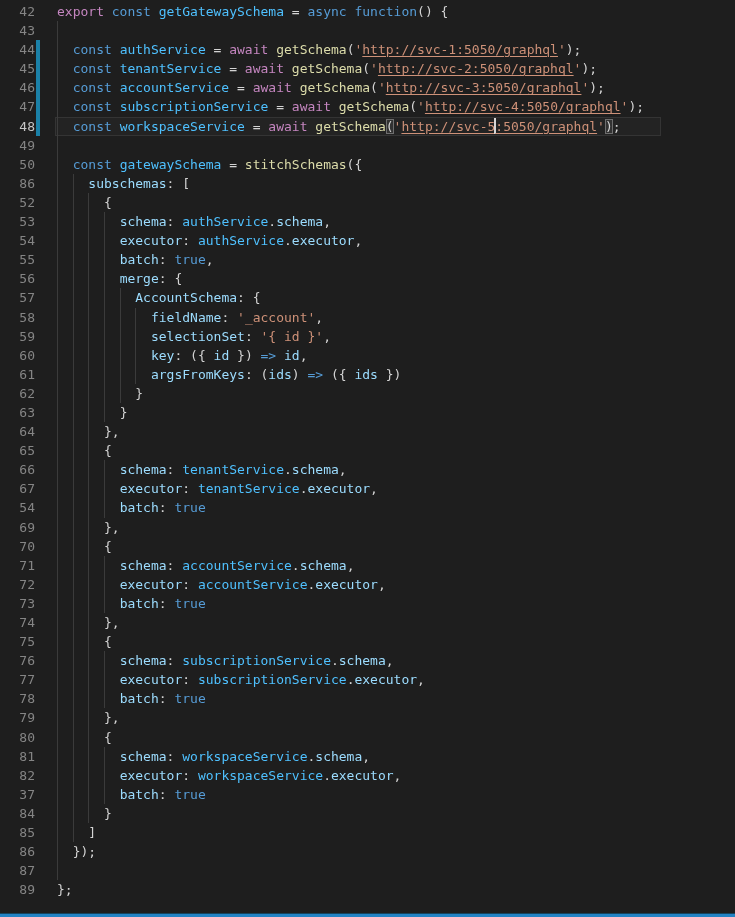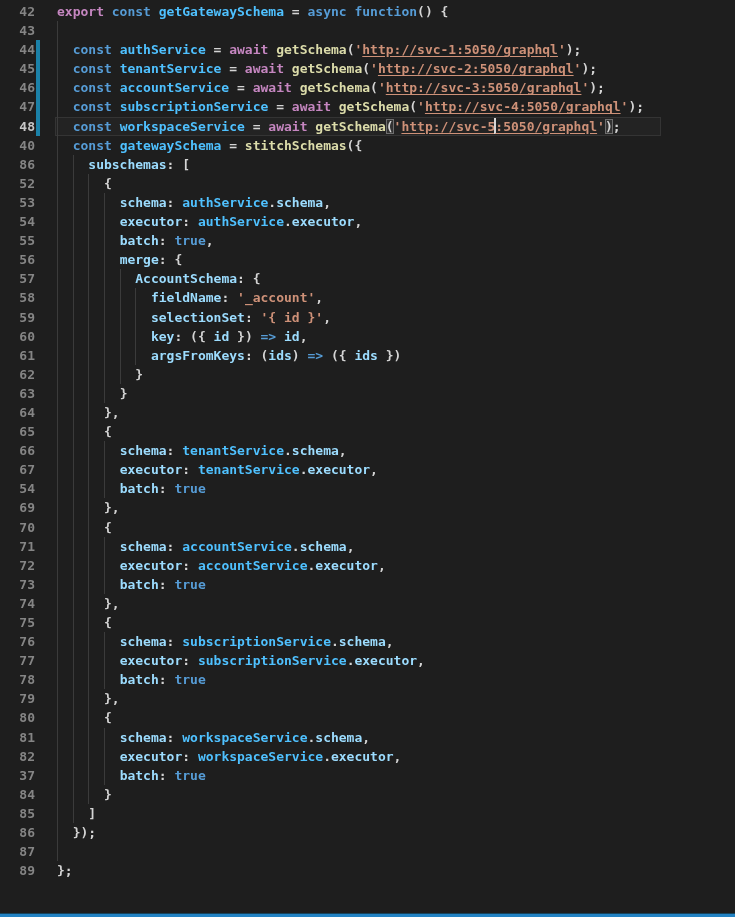--- a/index.html
+++ b/index.html
@@ -10,21 +10,20 @@
   }
   .editor {
     position: relative;
     width: 661px; height: 917px;
     font-family: "DejaVu Sans Mono", "Liberation Mono", monospace;
     font-size: 13px;
     line-height: 19.1px;
     padding-top: 2px;
     box-sizing: border-box;
     cursor: text;
-    font-weight: bold;
   }
   .line {
     position: relative;
     height: 19.1px;
     white-space: pre;
   }
   .num {
     position: absolute; left: 0; top: 0;
     width: 35px;
     text-align: right;
@@ -89,21 +88,22 @@
 
 <div class="editor">
   <div id="lines-host">
       <div class="line"><span class="num">42</span><span class="content" style="padding-left: 0px;"><span class="t-c">export</span><span class="t-p"> </span><span class="t-k">const</span><span class="t-p"> </span><span class="t-v">getGatewaySchema</span><span class="t-p"> = </span><span class="t-k">async</span><span class="t-p"> </span><span class="t-k">function</span><span class="t-p">() {</span></span></div>
       <div class="line"><span class="num">43</span><div class="guide" style="left: 57px;"></div><span class="content" style="padding-left: 0px;"></span></div>
       <div class="line"><span class="num">44</span><div class="git-bar"></div><div class="guide" style="left: 57px;"></div><span class="content" style="padding-left: 15.66px;"><span class="t-k">const</span><span class="t-p"> </span><span class="t-v">authService</span><span class="t-p"> = </span><span class="t-c">await</span><span class="t-p"> </span><span class="t-f">getSchema</span><span class="t-p">(</span><span class="t-s">'</span><span class="t-u">http://svc-1:5050/graphql</span><span class="t-s">'</span><span class="t-p">);</span></span></div>
       <div class="line"><span class="num">45</span><div class="git-bar"></div><div class="guide" style="left: 57px;"></div><span class="content" style="padding-left: 15.66px;"><span class="t-k">const</span><span class="t-p"> </span><span class="t-v">tenantService</span><span class="t-p"> = </span><span class="t-c">await</span><span class="t-p"> </span><span class="t-f">getSchema</span><span class="t-p">(</span><span class="t-s">'</span><span class="t-u">http://svc-2:5050/graphql</span><span class="t-s">'</span><span class="t-p">);</span></span></div>
       <div class="line"><span class="num">46</span><div class="git-bar"></div><div class="guide" style="left: 57px;"></div><span class="content" style="padding-left: 15.66px;"><span class="t-k">const</span><span class="t-p"> </span><span class="t-v">accountService</span><span class="t-p"> = </span><span class="t-c">await</span><span class="t-p"> </span><span class="t-f">getSchema</span><span class="t-p">(</span><span class="t-s">'</span><span class="t-u">http://svc-3:5050/graphql</span><span class="t-s">'</span><span class="t-p">);</span></span></div>
       <div class="line"><span class="num">47</span><div class="git-bar"></div><div class="guide" style="left: 57px;"></div><span class="content" style="padding-left: 15.66px;"><span class="t-k">const</span><span class="t-p"> </span><span class="t-v">subscriptionService</span><span class="t-p"> = </span><span class="t-c">await</span><span class="t-p"> </span><span class="t-f">getSchema</span><span class="t-p">(</span><span class="t-s">'</span><span class="t-u">http://svc-4:5050/graphql</span><span class="t-s">'</span><span class="t-p">);</span></span></div>
       <div class="line active"><span class="num active-num">48</span><div class="git-bar"></div><div class="guide" style="left: 57px;"></div><span class="content" style="padding-left: 15.66px;"><span class="t-k">const</span><span class="t-p"> </span><span class="t-v">workspaceService</span><span class="t-p"> = </span><span class="t-c">await</span><span class="t-p"> </span><span class="t-f">getSchema</span><span class="t-b">(</span><span class="t-s">'</span><span class="t-u">http://svc-5</span><span class="cursor"></span><span class="t-u">:5050/graphql</span><span class="t-s">'</span><span class="t-b">)</span><span class="t-p">;</span></span></div>
-      <div class="line"><span class="num">40</span><div class="guide" style="left: 57px;"></div><span class="content" style="padding-left: 15.66px;"><span class="t-k">const</span><span class="t-p"> </span><span class="t-v">gatewaySchema</span><span class="t-p"> = </span><span class="t-f">stitchSchemas</span><span class="t-p">({</span></span></div>
+      <div class="line"><span class="num">49</span><div class="guide" style="left: 57px;"></div><span class="content" style="padding-left: 0px;"></span></div>
+      <div class="line"><span class="num">50</span><div class="guide" style="left: 57px;"></div><span class="content" style="padding-left: 15.66px;"><span class="t-k">const</span><span class="t-p"> </span><span class="t-v">gatewaySchema</span><span class="t-p"> = </span><span class="t-f">stitchSchemas</span><span class="t-p">({</span></span></div>
       <div class="line"><span class="num">86</span><div class="guide" style="left: 57px;"></div><div class="guide" style="left: 72.66px;"></div><span class="content" style="padding-left: 31.32px;"><span class="t-pr">subschemas</span><span class="t-p">: [</span></span></div>
       <div class="line"><span class="num">52</span><div class="guide" style="left: 57px;"></div><div class="guide" style="left: 72.66px;"></div><div class="guide" style="left: 88.32px;"></div><span class="content" style="padding-left: 46.98px;"><span class="t-p">{</span></span></div>
       <div class="line"><span class="num">53</span><div class="guide" style="left: 57px;"></div><div class="guide" style="left: 72.66px;"></div><div class="guide" style="left: 88.32px;"></div><div class="guide" style="left: 103.98px;"></div><span class="content" style="padding-left: 62.64px;"><span class="t-pr">schema</span><span class="t-p">: </span><span class="t-v">authService</span><span class="t-p">.</span><span class="t-pr">schema</span><span class="t-p">,</span></span></div>
       <div class="line"><span class="num">54</span><div class="guide" style="left: 57px;"></div><div class="guide" style="left: 72.66px;"></div><div class="guide" style="left: 88.32px;"></div><div class="guide" style="left: 103.98px;"></div><span class="content" style="padding-left: 62.64px;"><span class="t-pr">executor</span><span class="t-p">: </span><span class="t-v">authService</span><span class="t-p">.</span><span class="t-pr">executor</span><span class="t-p">,</span></span></div>
       <div class="line"><span class="num">55</span><div class="guide" style="left: 57px;"></div><div class="guide" style="left: 72.66px;"></div><div class="guide" style="left: 88.32px;"></div><div class="guide" style="left: 103.98px;"></div><span class="content" style="padding-left: 62.64px;"><span class="t-pr">batch</span><span class="t-p">: </span><span class="t-k">true</span><span class="t-p">,</span></span></div>
       <div class="line"><span class="num">56</span><div class="guide" style="left: 57px;"></div><div class="guide" style="left: 72.66px;"></div><div class="guide" style="left: 88.32px;"></div><div class="guide" style="left: 103.98px;"></div><span class="content" style="padding-left: 62.64px;"><span class="t-pr">merge</span><span class="t-p">: {</span></span></div>
       <div class="line"><span class="num">57</span><div class="guide" style="left: 57px;"></div><div class="guide" style="left: 72.66px;"></div><div class="guide" style="left: 88.32px;"></div><div class="guide" style="left: 103.98px;"></div><div class="guide" style="left: 119.64px;"></div><span class="content" style="padding-left: 78.3px;"><span class="t-pr">AccountSchema</span><span class="t-p">: {</span></span></div>
       <div class="line"><span class="num">58</span><div class="guide" style="left: 57px;"></div><div class="guide" style="left: 72.66px;"></div><div class="guide" style="left: 88.32px;"></div><div class="guide" style="left: 103.98px;"></div><div class="guide" style="left: 119.64px;"></div><div class="guide" style="left: 135.3px;"></div><span class="content" style="padding-left: 93.96px;"><span class="t-pr">fieldName</span><span class="t-p">: </span><span class="t-s">'_account'</span><span class="t-p">,</span></span></div>
       <div class="line"><span class="num">59</span><div class="guide" style="left: 57px;"></div><div class="guide" style="left: 72.66px;"></div><div class="guide" style="left: 88.32px;"></div><div class="guide" style="left: 103.98px;"></div><div class="guide" style="left: 119.64px;"></div><div class="guide" style="left: 135.3px;"></div><span class="content" style="padding-left: 93.96px;"><span class="t-pr">selectionSet</span><span class="t-p">: </span><span class="t-s">'{ id }'</span><span class="t-p">,</span></span></div>
       <div class="line"><span class="num">60</span><div class="guide" style="left: 57px;"></div><div class="guide" style="left: 72.66px;"></div><div class="guide" style="left: 88.32px;"></div><div class="guide" style="left: 103.98px;"></div><div class="guide" style="left: 119.64px;"></div><div class="guide" style="left: 135.3px;"></div><span class="content" style="padding-left: 93.96px;"><span class="t-pr">key</span><span class="t-p">: ({ </span><span class="t-pr">id</span><span class="t-p"> }) </span><span class="t-k">=&gt;</span><span class="t-p"> </span><span class="t-pr">id</span><span class="t-p">,</span></span></div>

